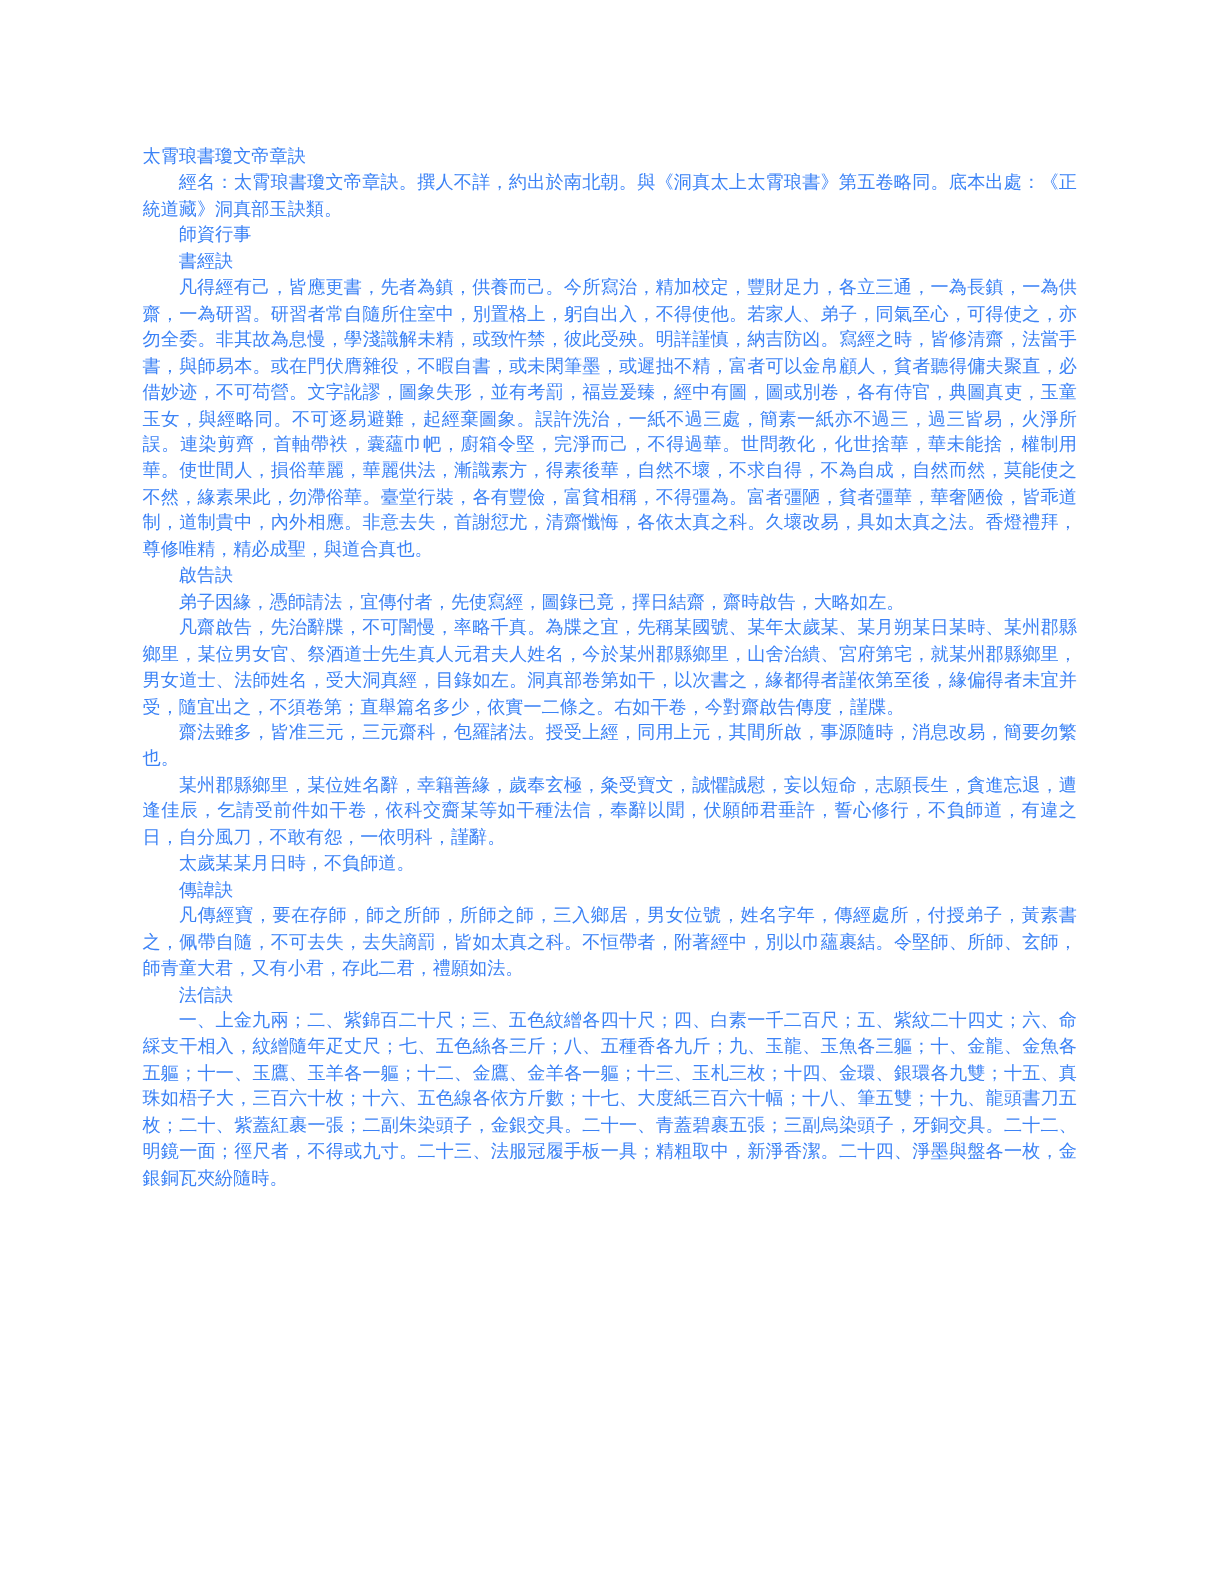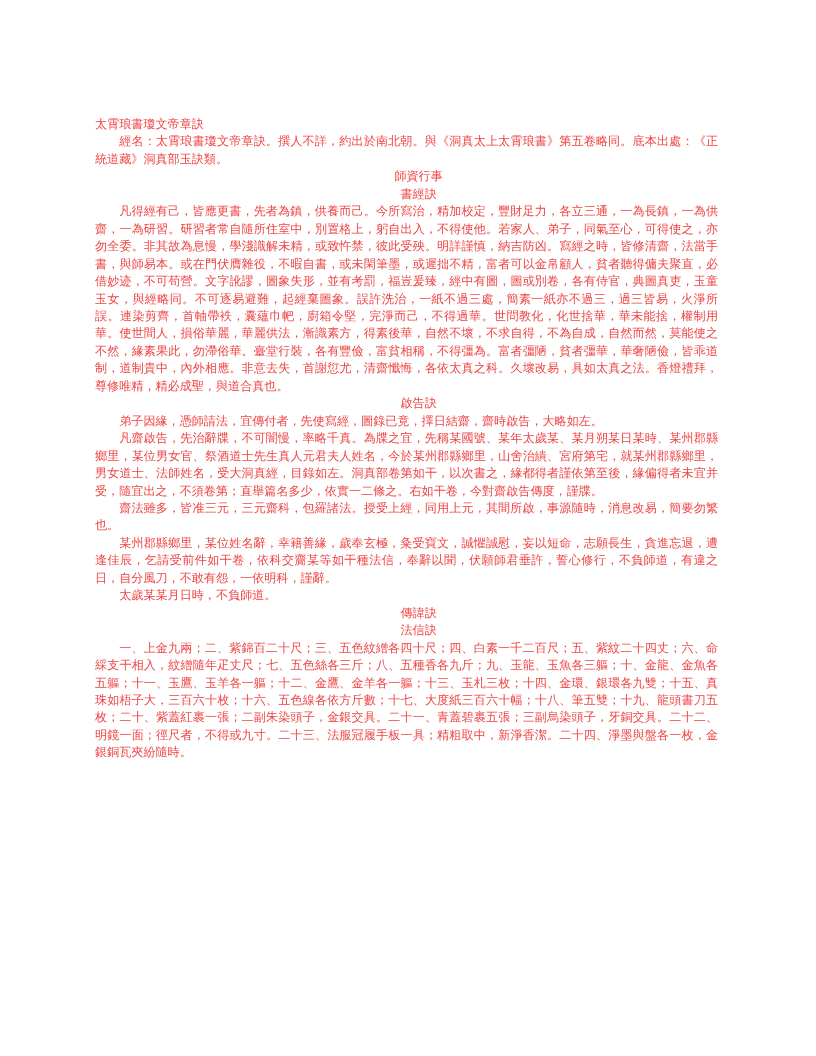--- a/index.html
+++ b/index.html
@@ -20,33 +20,32 @@
     background: #ffffff;
     box-sizing: border-box;
     padding: 96px 98px 96px 95px;
   }
   .doc-body {
     width: 623px;
     font-size: 12.1px;
     line-height: 17.45px;
     text-align: justify;
     text-justify: inter-character;
-    color: #ef4444;
-    margin-top: 20px;
+    color: #3b82f6;
     -webkit-font-smoothing: antialiased;
   }
   .title-line {
     text-align: left;
     text-indent: 0;
     margin: 0;
     white-space: pre-wrap;
   }
   .heading {
     text-indent: 2em;
-    text-align: center;
+    text-align: left;
     margin: 0;
     white-space: pre-wrap;
   }
   .para {
     text-indent: 2em;
     margin: 0;
     text-align: justify;
     white-space: normal;
   }
   .para:last-child {
@@ -76,20 +75,21 @@
     <div class="para">凡齋啟告，先治辭牒，不可闇慢，率略千真。為牒之宜，先稱某國號、某年太歲某、某月朔某日某時、某州郡縣鄉里，某位男女官、祭酒道士先生真人元君夫人姓名，今於某州郡縣鄉里，山舍治繢、宮府第宅，就某州郡縣鄉里，男女道士、法師姓名，受大洞真經，目錄如左。洞真部卷第如干，以次書之，緣都得者謹依第至後，緣偏得者未宜并受，隨宜出之，不須卷第；直舉篇名多少，依實一二條之。右如干卷，今對齋啟告傳度，謹牒。</div>
 
     <div class="para">齋法雖多，皆准三元，三元齋科，包羅諸法。授受上經，同用上元，其間所啟，事源隨時，消息改易，簡要勿繁也。</div>
 
     <div class="para">某州郡縣鄉里，某位姓名辭，幸籍善緣，歲奉玄極，粂受寶文，誠懼誠慰，妄以短命，志願長生，貪進忘退，遭逢佳辰，乞請受前件如干卷，依科交齎某等如干種法信，奉辭以聞，伏願師君垂許，誓心修行，不負師道，有違之日，自分風刀，不敢有怨，一依明科，謹辭。</div>
 
     <div class="para">太歲某某月日時，不負師道。</div>
 
     <div class="heading">傳諱訣</div>
 
+    <div class="para">凡傳經寶，要在存師，師之所師，所師之師，三入鄉居，男女位號，姓名字年，傳經處所，付授弟子，黃素書之，佩帶自隨，不可去失，去失謫罰，皆如太真之科。不恒帶者，附著經中，別以巾蘊裹結。令堅師、所師、玄師，師青童大君，又有小君，存此二君，禮願如法。</div>
 
     <div class="heading">法信訣</div>
 
 
     <div class="para">一、上金九兩；二、紫錦百二十尺；三、五色紋繒各四十尺；四、白素一千二百尺；五、紫紋二十四丈；六、命綵支干相入，紋繒隨年疋丈尺；七、五色絲各三斤；八、五種香各九斤；九、玉龍、玉魚各三軀；十、金龍、金魚各五軀；十一、玉鷹、玉羊各一軀；十二、金鷹、金羊各一軀；十三、玉札三枚；十四、金環、銀環各九雙；十五、真珠如梧子大，三百六十枚；十六、五色線各依方斤數；十七、大度紙三百六十幅；十八、筆五雙；十九、龍頭書刀五枚；二十、紫蓋紅裹一張；二副朱染頭子，金銀交具。二十一、青蓋碧裹五張；三副烏染頭子，牙銅交具。二十二、明鏡一面；徑尺者，不得或九寸。二十三、法服冠履手板一具；精粗取中，新淨香潔。二十四、淨墨與盤各一枚，金銀銅瓦夾紛隨時。</div>
 
   </div>
 </div>
 
 </body></html>

